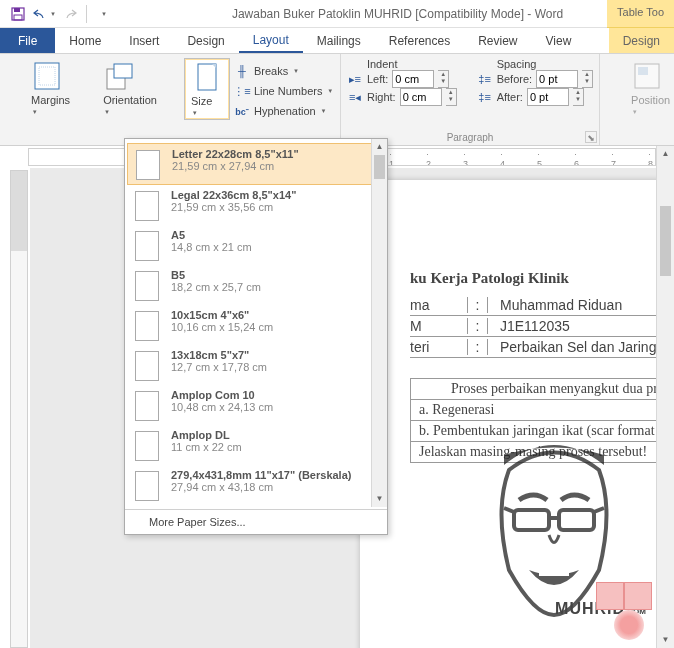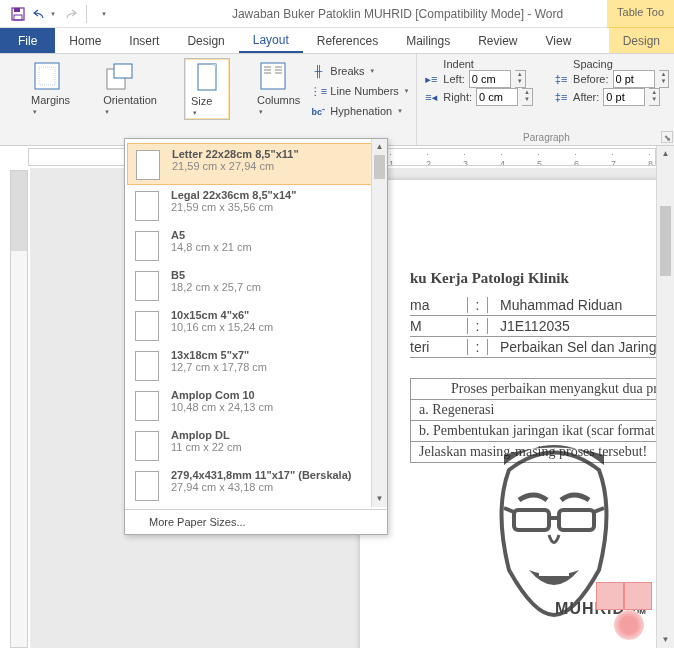--- a/index.html
+++ b/index.html
@@ -114,22 +114,22 @@
   <div class="title-text">Jawaban Buker Patoklin MUHRID [Compatibility Mode] - Word</div>
   <div class="table-tools">Table Too</div>
 </div>
 
 <div class="tabs">
   <div class="tab tab-file">File</div>
   <div class="tab">Home</div>
   <div class="tab">Insert</div>
   <div class="tab">Design</div>
   <div class="tab tab-active">Layout</div>
+  <div class="tab">Mailings</div>
   <div class="tab">References</div>
-  <div class="tab">Mailings</div>
   <div class="tab">Review</div>
   <div class="tab">View</div>
   <div class="tabs-spacer"></div>
   <div class="tab tab-yellow tab-context">Design</div>
 </div>
 
 <div class="ribbon">
 
   <div class="rgroup" style="flex-direction:row;gap:2px;align-items:flex-start;">
     <div class="big-btn">
@@ -153,35 +153,20 @@
         <span class="dd-arrow">▾</span>
     </div>
     <div class="big-btn active">
       <div class="big-icon">
           <svg width="26" height="30">
             <rect x="4" y="2" width="18" height="26" fill="#fff" stroke="#3a76b1"></rect>
             <path d="M18 2 L22 6 L22 2 Z" fill="#c0d4e8"></path>
           </svg>
         </div>
       <span>Size</span>
-        <span class="dd-arrow">▾</span>
-    </div>
-    <div class="big-btn">
-      <div class="big-icon">
-          <svg width="30" height="30">
-            <rect x="3" y="2" width="24" height="26" fill="#fff" stroke="#3a76b1"></rect>
-            <line x1="6" y1="6" x2="13" y2="6" stroke="#888"></line>
-            <line x1="6" y1="9" x2="13" y2="9" stroke="#888"></line>
-            <line x1="6" y1="12" x2="13" y2="12" stroke="#888"></line>
-            <line x1="17" y1="6" x2="24" y2="6" stroke="#888"></line>
-            <line x1="17" y1="9" x2="24" y2="9" stroke="#888"></line>
-            <line x1="17" y1="12" x2="24" y2="12" stroke="#888"></line>
-          </svg>
-        </div>
-      <span>Columns</span>
         <span class="dd-arrow">▾</span>
     </div>
     <div style="display:flex;flex-direction:column;gap:2px;padding-top:4px;">
       <div class="small-row">
           <span class="small-icon">╫</span>
           <span>Breaks</span>
           <span class="dd-arrow">▾</span>
         </div>
       <div class="small-row">
           <span class="small-icon">⋮≡</span>

